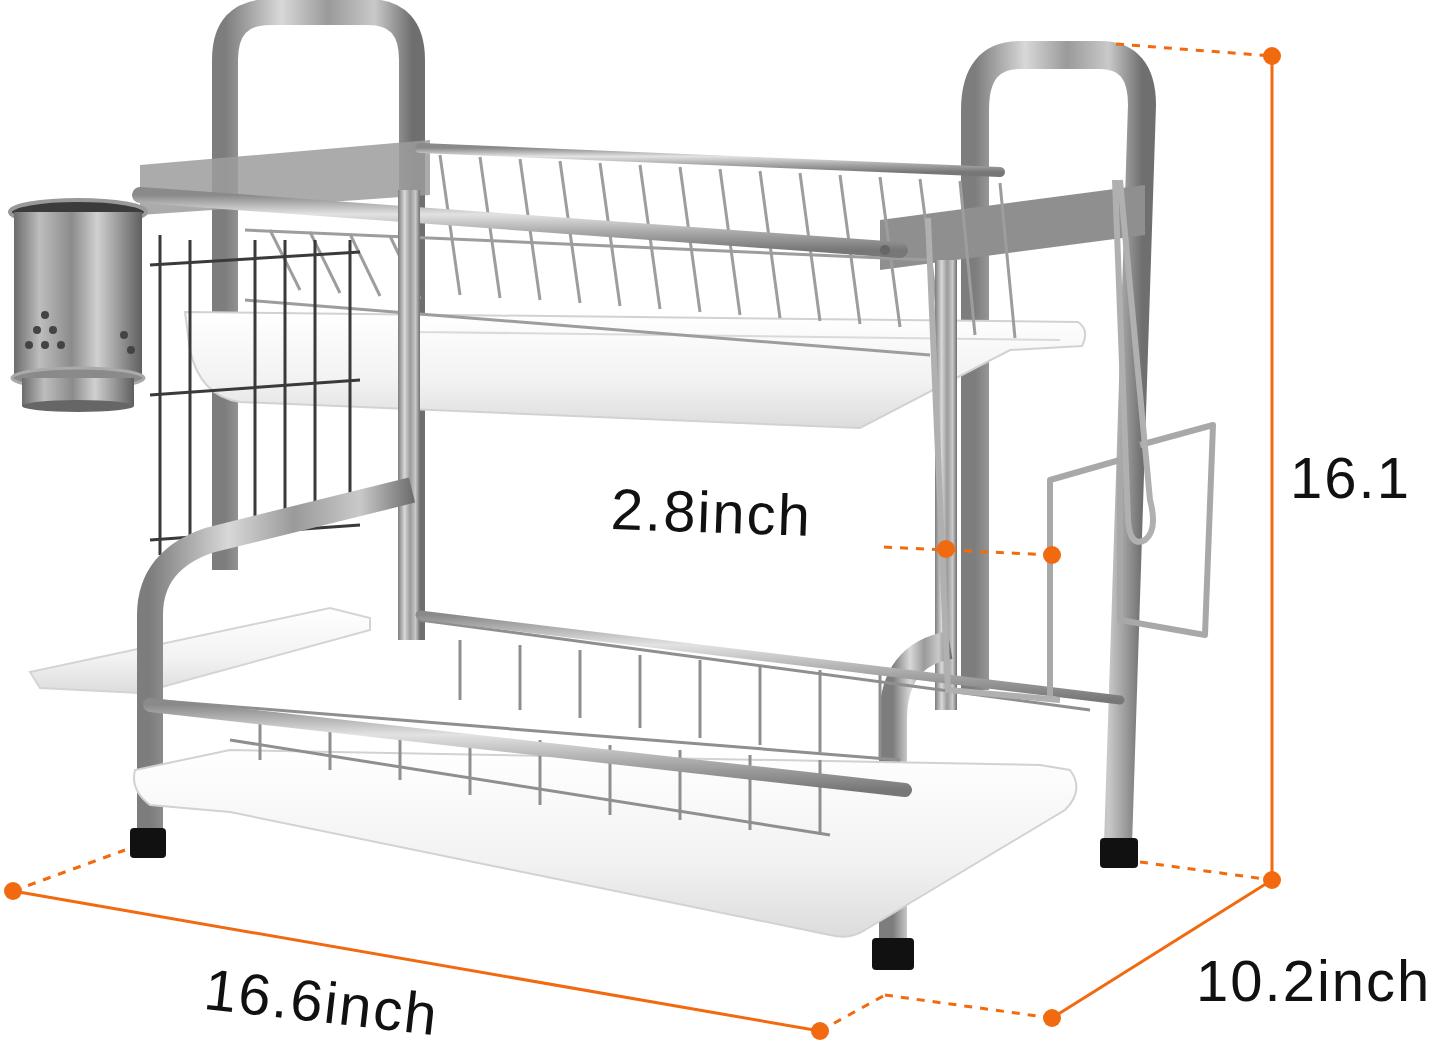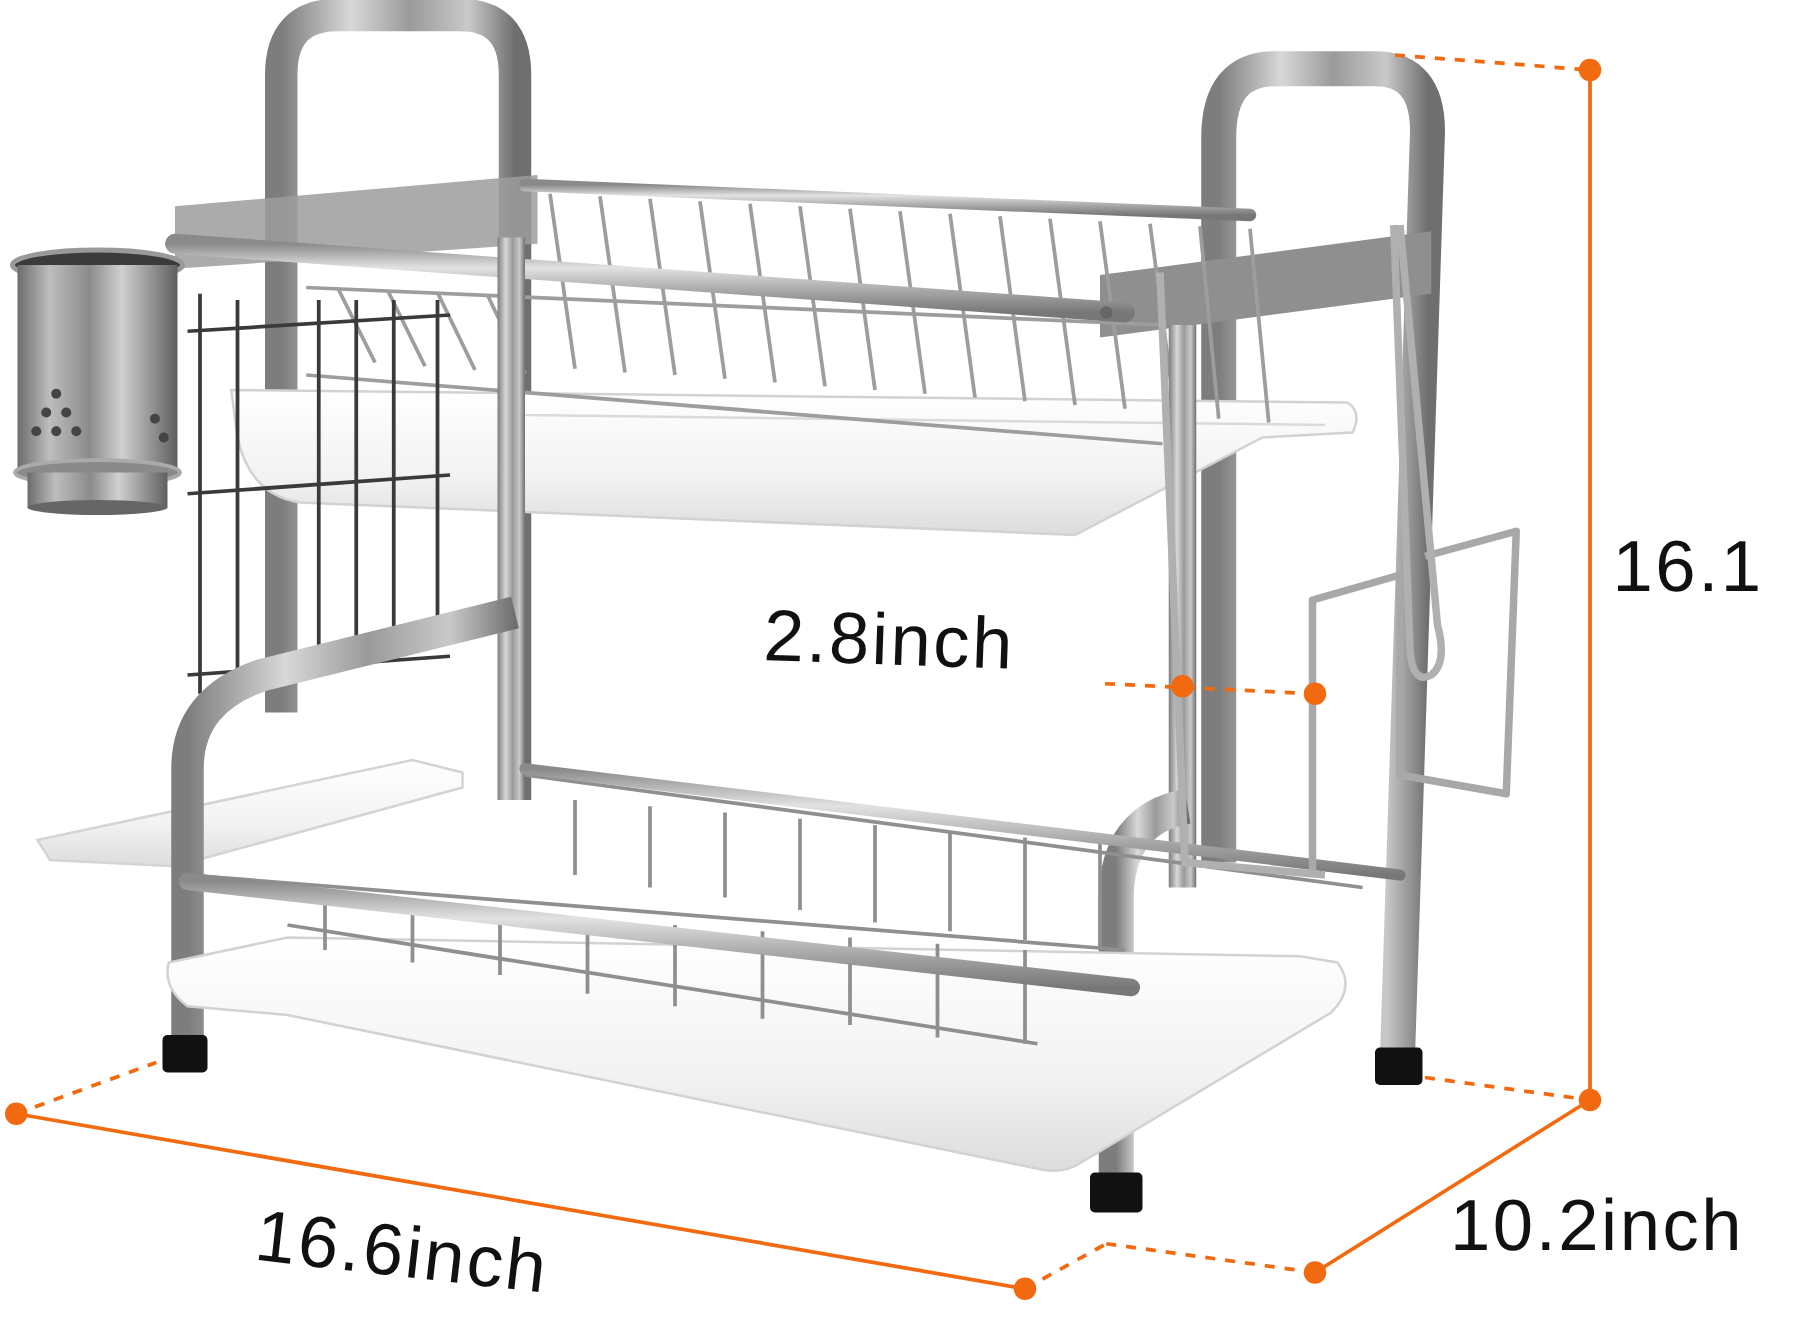--- a/index.html
+++ b/index.html
@@ -1,23 +1,23 @@
 <!DOCTYPE html>
 <html><head>
   <meta charset="utf-8">
   <style>
     html, body { margin: 0; padding: 0; background: #ffffff; }
     body { width: 1445px; height: 1063px; position: relative; overflow: hidden; font-family: "Liberation Sans", sans-serif; }
     #scene { position: absolute; left: 0; top: 0; width: 1445px; height: 1063px; }
     .dim-label { position: absolute; color: #111111; font-family: "Liberation Sans", sans-serif; font-size: 58px; letter-spacing: 2px; white-space: nowrap; line-height: 1; }
-    #lbl-height { left: 1290px; top: 424px; text-align: left; line-height: 1.05; }
+    #lbl-height { left: 1290px; top: 448px; text-align: left; line-height: 1.05; }
     #lbl-height span { display: block; }
     #lbl-gap { left: 612px; top: 480px; transform: rotate(2deg); transform-origin: left top; }
     #lbl-width { left: 208px; top: 960px; transform: rotate(6.5deg); transform-origin: left top; }
-    #lbl-depth { left: 1160px; top: 952px; }
+    #lbl-depth { left: 1196px; top: 952px; }
   </style>
 </head>
 <body>
 
 <svg id="scene" viewBox="0 0 1445 1063" xmlns="http://www.w3.org/2000/svg">
   <defs>
     <linearGradient id="steelV" x1="0" y1="0" x2="1" y2="0">
       <stop offset="0" stop-color="#7d7d7d"></stop>
       <stop offset="0.3" stop-color="#d8d8d8"></stop>
       <stop offset="0.55" stop-color="#9a9a9a"></stop>

